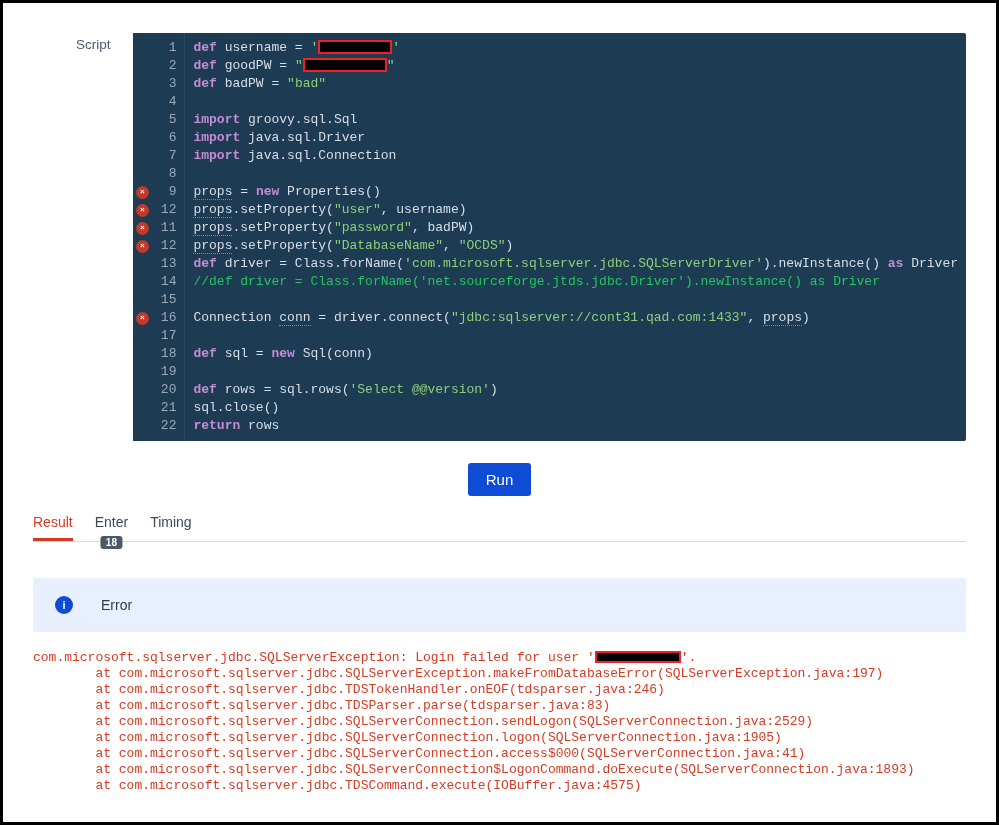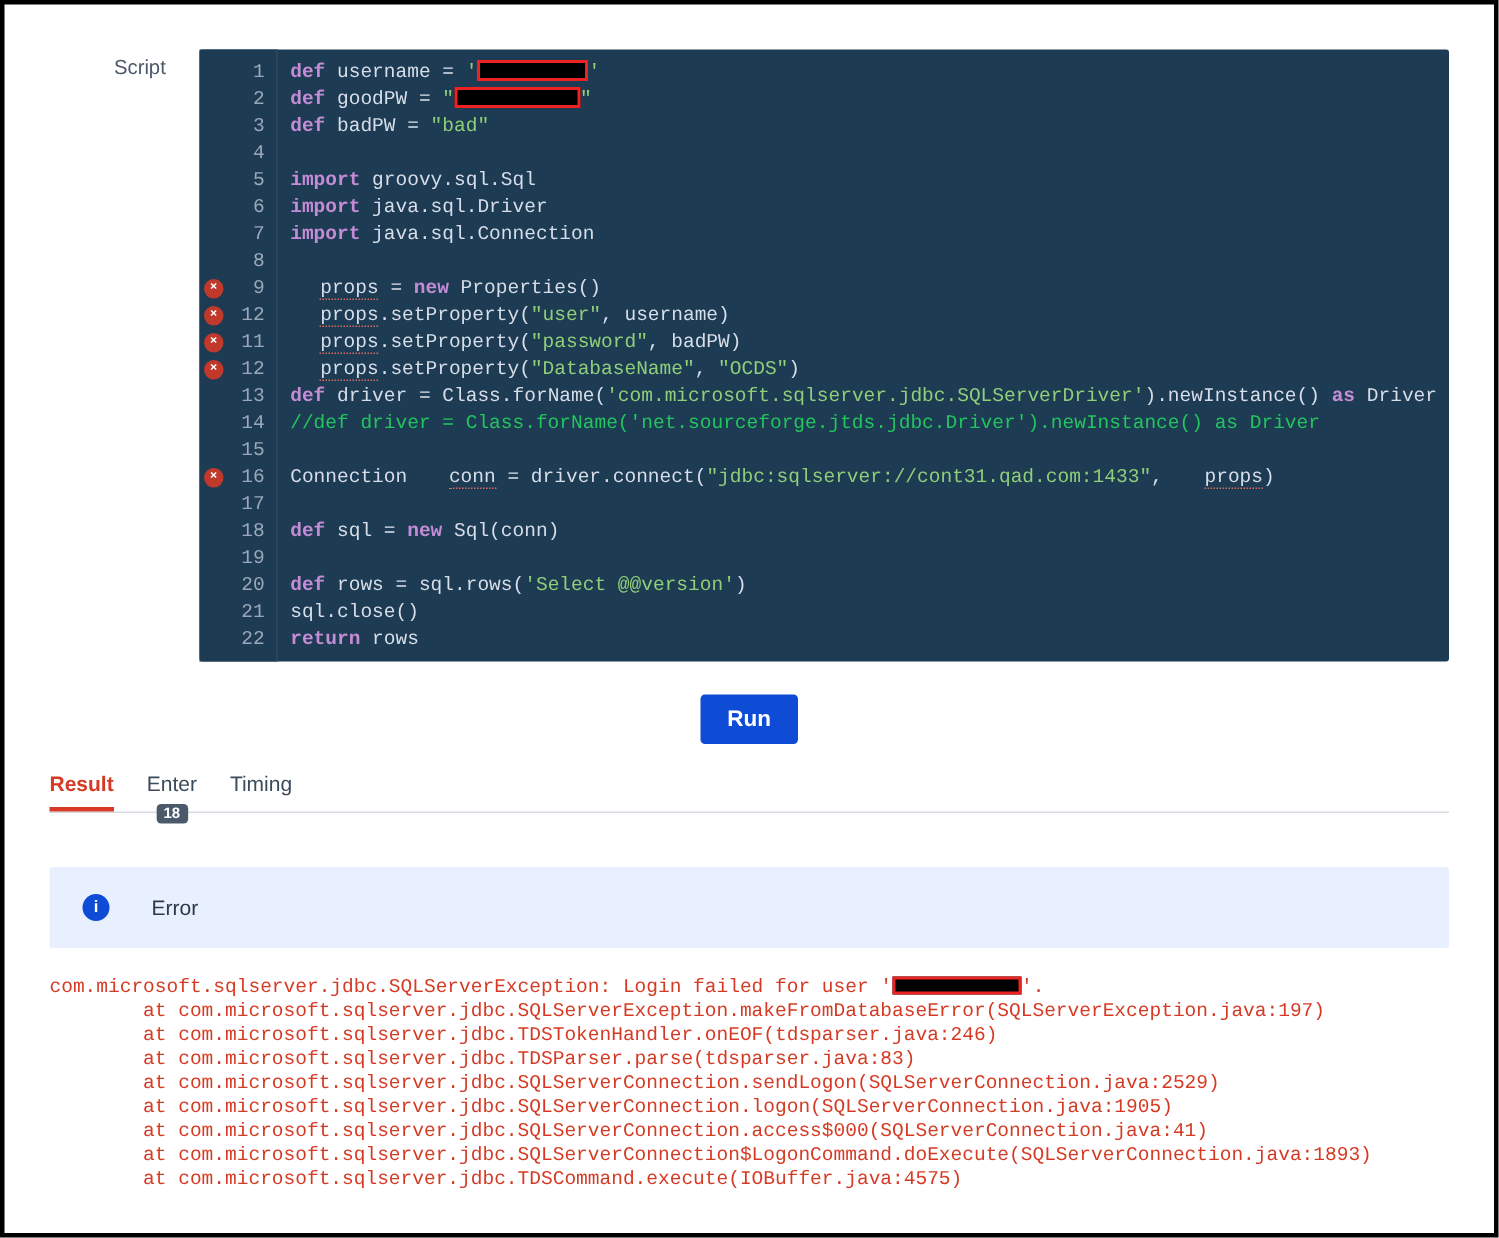--- a/index.html
+++ b/index.html
@@ -73,21 +73,21 @@
     color: #d8dee9;
     white-space: pre;
     overflow-x: auto;
     position: relative;
   }
   .code-line { height: 18px; position: relative; }
   
   .kw   { color: #c58cd6; font-weight: bold; }       
   .str  { color: #8fcf7a; }
   .cmt  { color: #22c55e; }
-  .squig { border-bottom: 1px dotted #d86a5c; margin-left: 20px; }
+  .squig { border-bottom: 1px dotted #d86a5c; }
   .redbox {
     display: inline-block;
     background: #000;
     border: 2px solid #e22;
     width: 74px; height: 14px;
     vertical-align: middle;
     margin-top:-2px;
   }
   .redbox.w { width: 84px; }
   .helper {
@@ -99,41 +99,41 @@
   .run-wrap {
     text-align: center;
     margin: 22px 0 18px;
   }
   .run-btn {
     background: #0f4cd6;
     color: #fff;
     border: none;
     padding: 8px 18px;
     font-size: 15px;
-    font-weight: 700;
+    font-weight: 400;
     border-radius: 3px;
     cursor: pointer;
   }
   .tabs {
     display: flex;
     gap: 22px;
     border-bottom: 1px solid #d7dce2;
     padding-bottom: 0;
     align-items: flex-start;
   }
   .tab {
     padding-bottom: 8px;
     color: #3b4b5b;
     font-size: 14px;
     cursor: pointer;
     position: relative;
   }
   .tab.active {
     color: #d63a24;
-    font-weight: 700;
+    font-weight: 400;
     border-bottom: 3px solid #d63a24;
   }
   .tab .badge {
     display: inline-block;
     background: #4a5a6a;
     color: #fff;
     font-size: 10px;
     font-weight: 600;
     padding: 1px 5px;
     border-radius: 3px;

